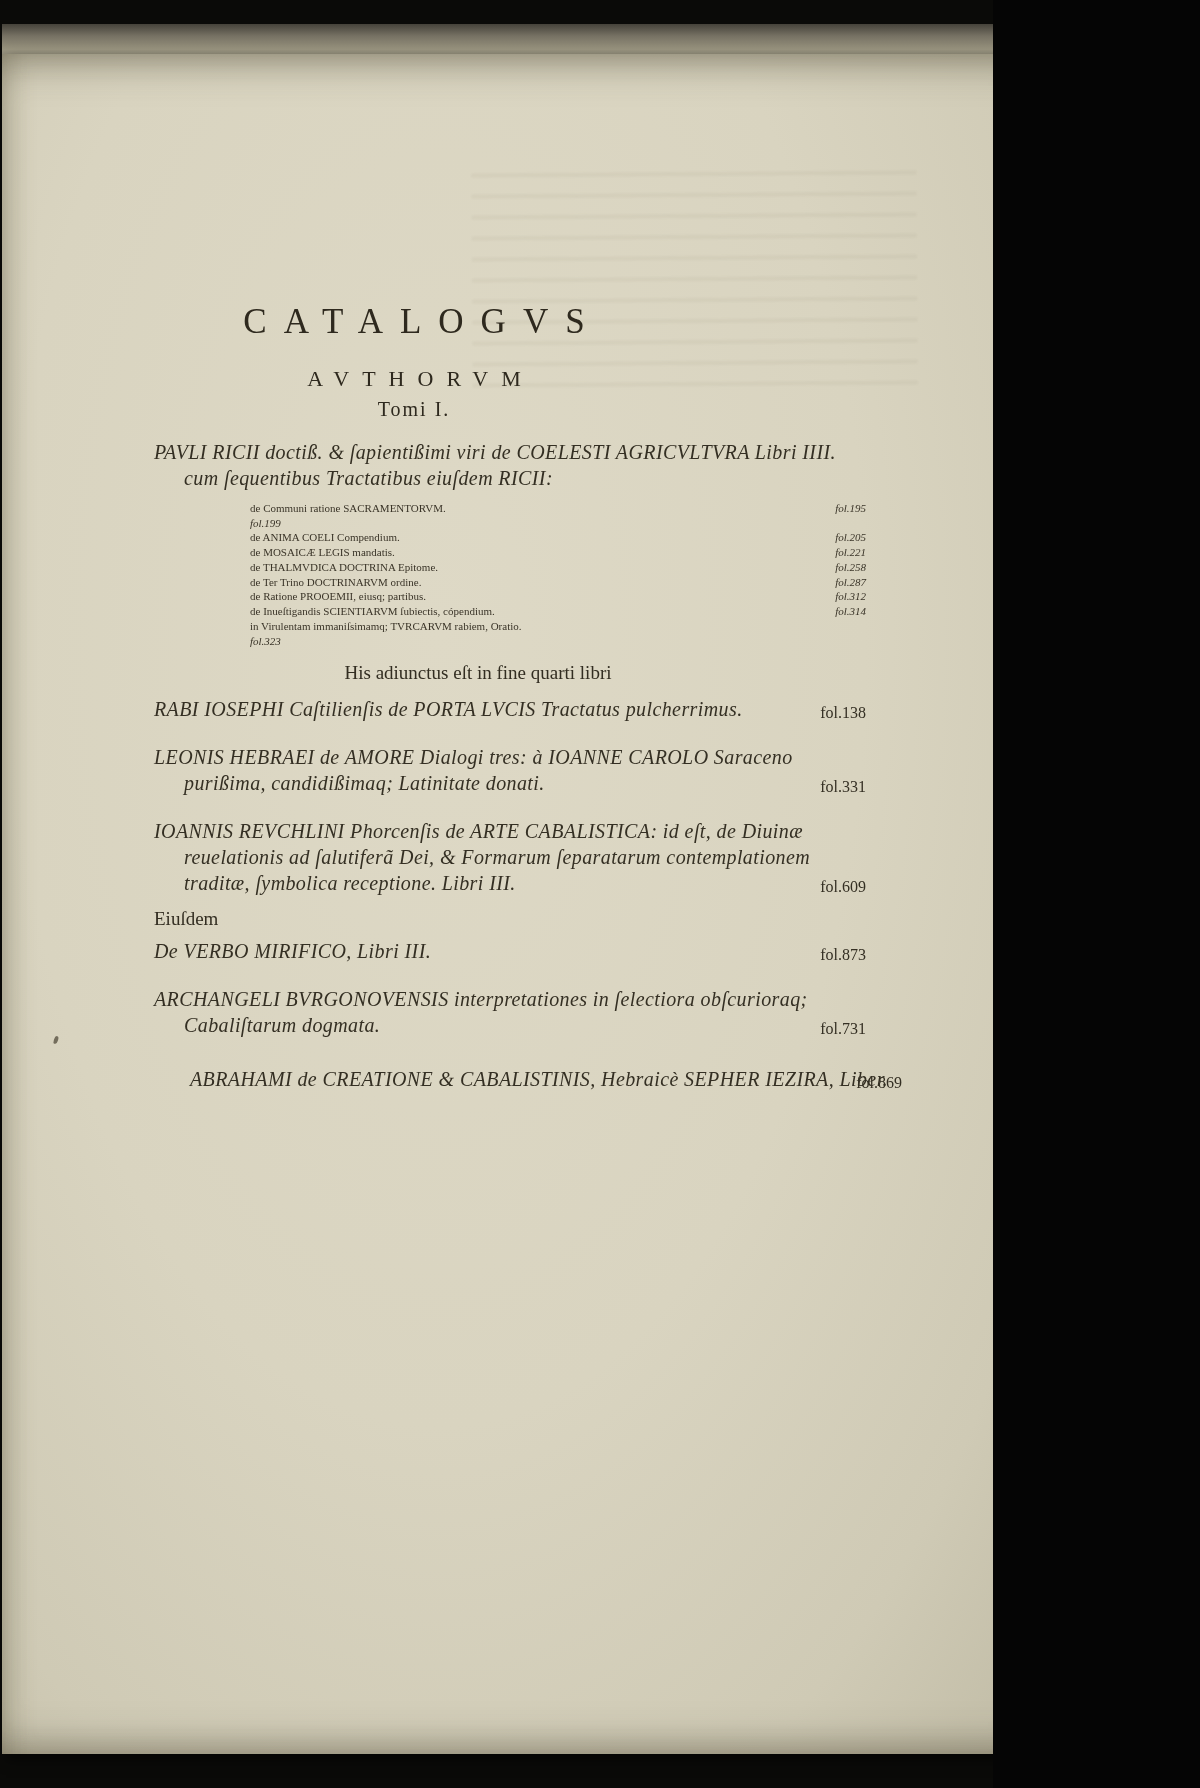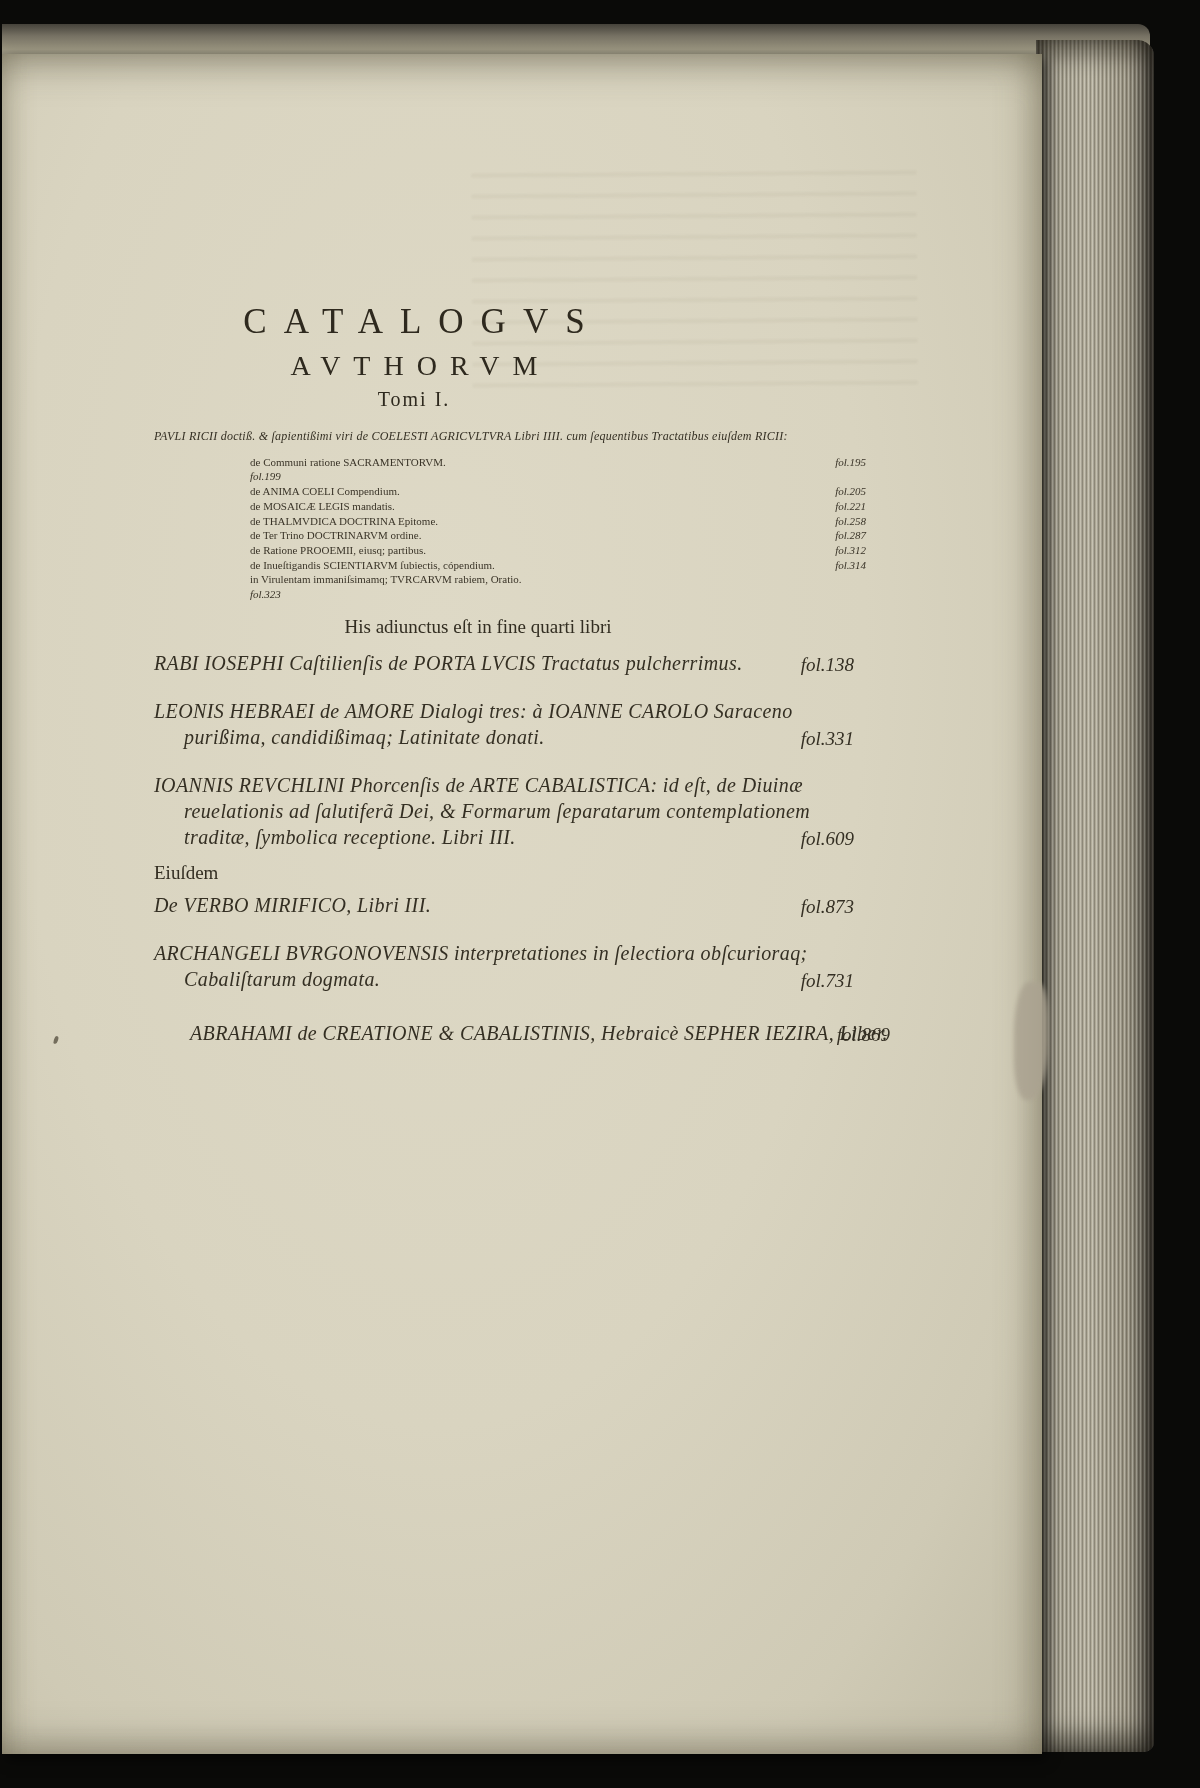--- a/index.html
+++ b/index.html
@@ -1,20 +1,20 @@
 <!DOCTYPE html>
 <html><head>
 <meta charset="utf-8">
 <style>
   * { box-sizing: border-box; }
   html, body { margin: 0; padding: 0; background: #050505; }
 
   .scene {
     position: relative;
-    width: 1200px;
+    width: 993px;
     height: 1788px;
     overflow: hidden;
     background: #0a0a08;
     font-family: "Liberation Serif", "DejaVu Serif", serif;
   }
 
   
   .book-top-edge {
     position: absolute;
     left: 2px; top: 24px;
@@ -99,32 +99,32 @@
   .head-group { width: 520px; text-align: center; color: #2e291e; }
   .title {
     margin: 0;
     font-size: 35px;
     font-weight: normal;
     letter-spacing: 17px;
     text-indent: 17px;
     white-space: nowrap;
   }
   .subtitle {
-    margin: 8px 0 0;
-    font-size: 28px;
+    margin: 24px 0 0;
+    font-size: 22px;
     letter-spacing: 13px;
     text-indent: 13px;
   }
   .tome { margin: 6px 0 9px; font-size: 20px; letter-spacing: 2px; }
 
   .main-entry {
     margin: 18px 0 8px;
     width: 716px;
     font-style: italic;
-    font-size: 12px;
+    font-size: 20px;
     line-height: 1.3;
     padding-left: 30px;
     text-indent: -30px;
     letter-spacing: .02em;
   }
 
   .tracts {
     margin: 10px 0 0 96px;
     width: 616px;
     font-size: 11px;
@@ -156,23 +156,22 @@
     margin: 0;
     font-style: italic;
     font-size: 20px;
     line-height: 1.3;
     padding-left: 30px;
     text-indent: -30px;
     letter-spacing: .02em;
   }
   .entry-folio {
     position: absolute;
-    right: 12px; bottom: 0;
-    font-style: italic;
-    font-size: 19px;
+    right: 0; bottom: 0;
+    font-size: 16px;
     white-space: nowrap;
   }
 
   .eiusdem {
     width: 648px;
     font-size: 19px;
     margin: 12px 0 0;
     color: #322d21;
   }
 </style>

